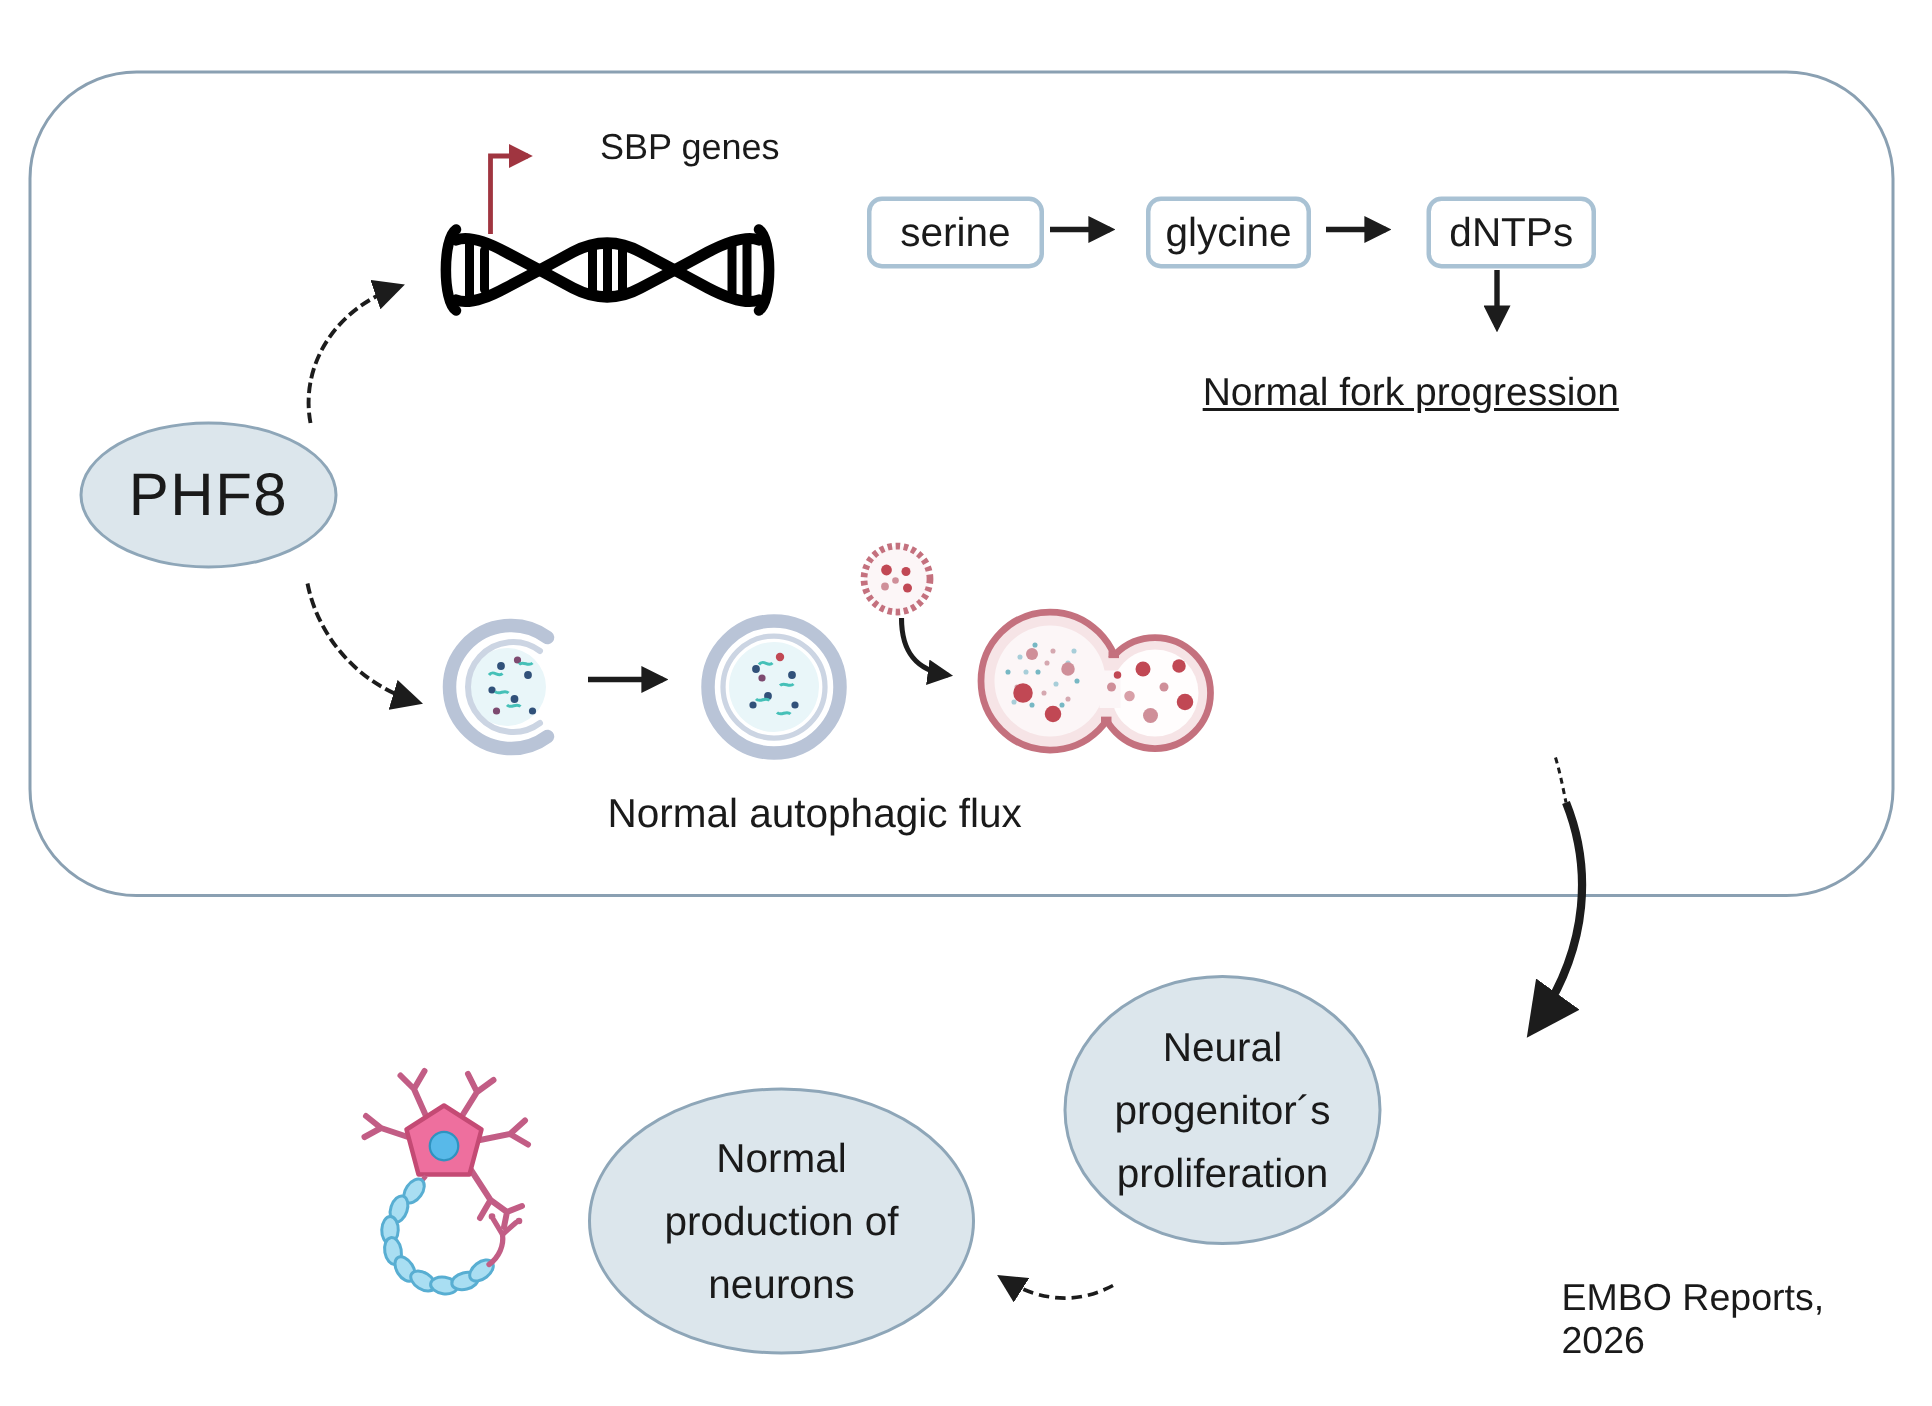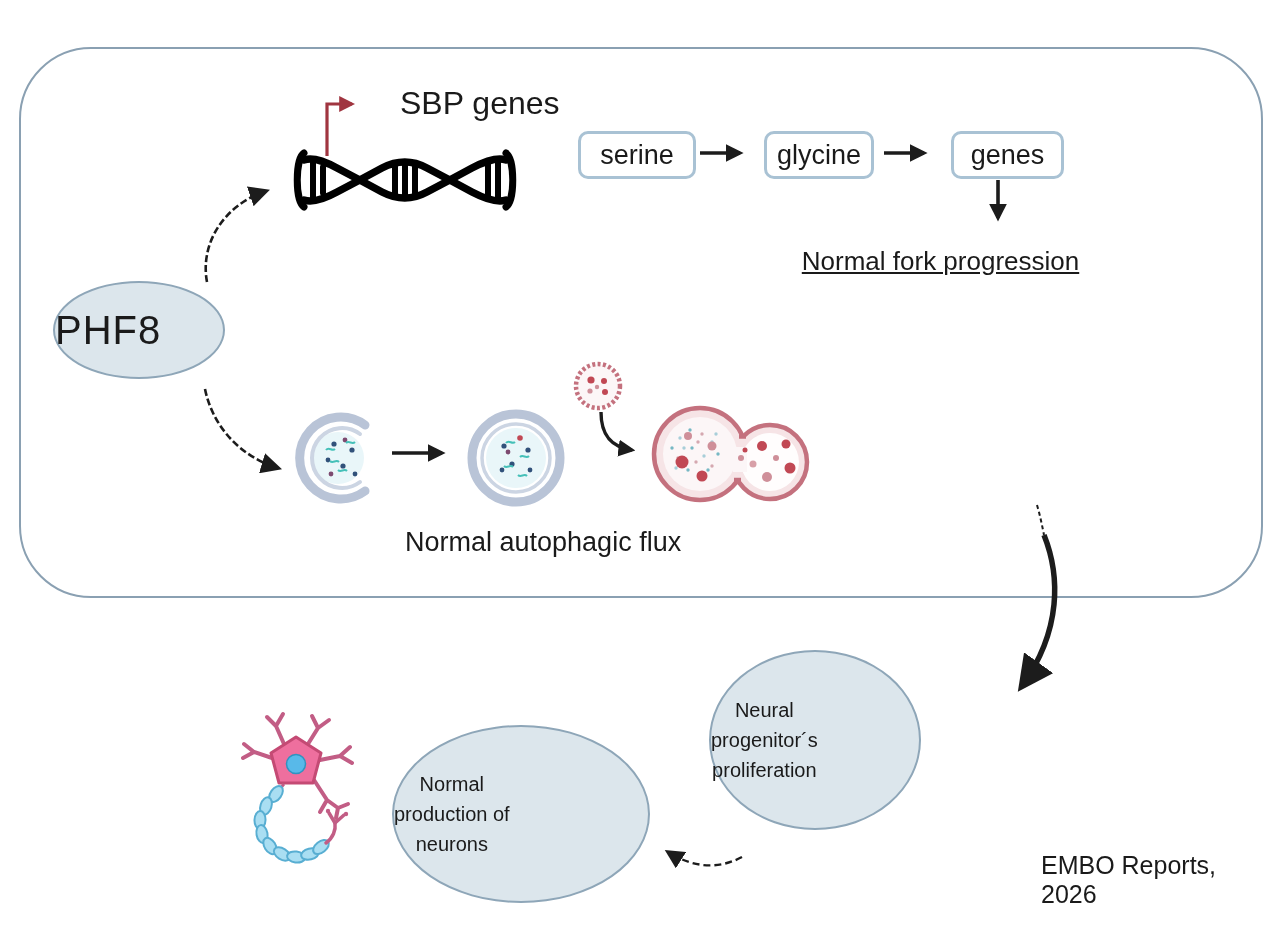--- a/index.html
+++ b/index.html
@@ -7,38 +7,38 @@
     position:relative;width:1288px;height:937px;background:#ffffff;overflow:hidden;
     font-family:"Liberation Sans", sans-serif;color:var(--text,#1a1a1a);
   }
   .art{position:absolute;left:0;top:0;width:1288px;height:937px;}
   .container-box{
     position:absolute;left:19px;top:47px;width:1240px;height:547px;
     border:2px solid var(--container-border,#8aa0b2);border-radius:72px;
     background:transparent;
   }
   .node{
-    position:absolute;display:flex;align-items:center;
+    position:absolute;display:flex;align-items:center;justify-content:center;
     background:var(--node-fill,#dce6ec);border:2px solid var(--node-border,#8ea6b8);
     border-radius:50%;text-align:center;
   }
   .node-phf8{left:53px;top:281px;width:168px;height:94px;font-size:40px;letter-spacing:1px;}
   .node-neural{left:709px;top:650px;width:208px;height:176px;}
   .node-proper{left:392px;top:725px;width:254px;height:174px;}
-  .node-text{white-space:pre-line;font-size:20px;line-height:30px;}
+  .node-text{white-space:pre-line;font-size:27px;line-height:42px;}
   .mbox{
     position:absolute;display:flex;align-items:center;justify-content:center;
     background:#ffffff;border:3px solid var(--box-border,#a9c2d4);border-radius:10px;
     font-size:27px;
   }
   .box-serine{left:578px;top:131px;width:112px;height:42px;}
   .box-glycine{left:764px;top:131px;width:104px;height:42px;}
   .box-dntps{left:951px;top:131px;width:107px;height:42px;}
   .lbl{position:absolute;font-size:27px;}
-  .lbl-sbp{left:400px;top:85px;width:180px;font-size:32px;}
+  .lbl-sbp{left:400px;top:85px;width:180px;font-size:24px;}
   .lbl-fork{left:798px;top:246px;width:285px;text-align:center;font-size:26px;text-decoration:underline;}
   .lbl-flux{left:405px;top:527px;width:282px;font-size:27px;}
   .lbl-credit{left:1041px;top:851px;width:220px;font-size:25px;}
 </style>
 </head>
 <body>
 
 <div class="canvas">
 
   <div class="container-box"></div>
@@ -243,21 +243,21 @@
 
   <div class="lbl lbl-sbp">SBP genes</div>
 
   <div class="mbox box-serine">
     <span>serine</span>
   </div>
   <div class="mbox box-glycine">
     <span>glycine</span>
   </div>
   <div class="mbox box-dntps">
-    <span>genes</span>
+    <span>dNTPs</span>
   </div>
 
   <div class="lbl lbl-fork">Normal fork progression</div>
   <div class="lbl lbl-flux">Normal autophagic flux</div>
 
   <div class="node node-neural">
     <span class="node-text">Neural
 progenitor´s
 proliferation</span>
   </div>

